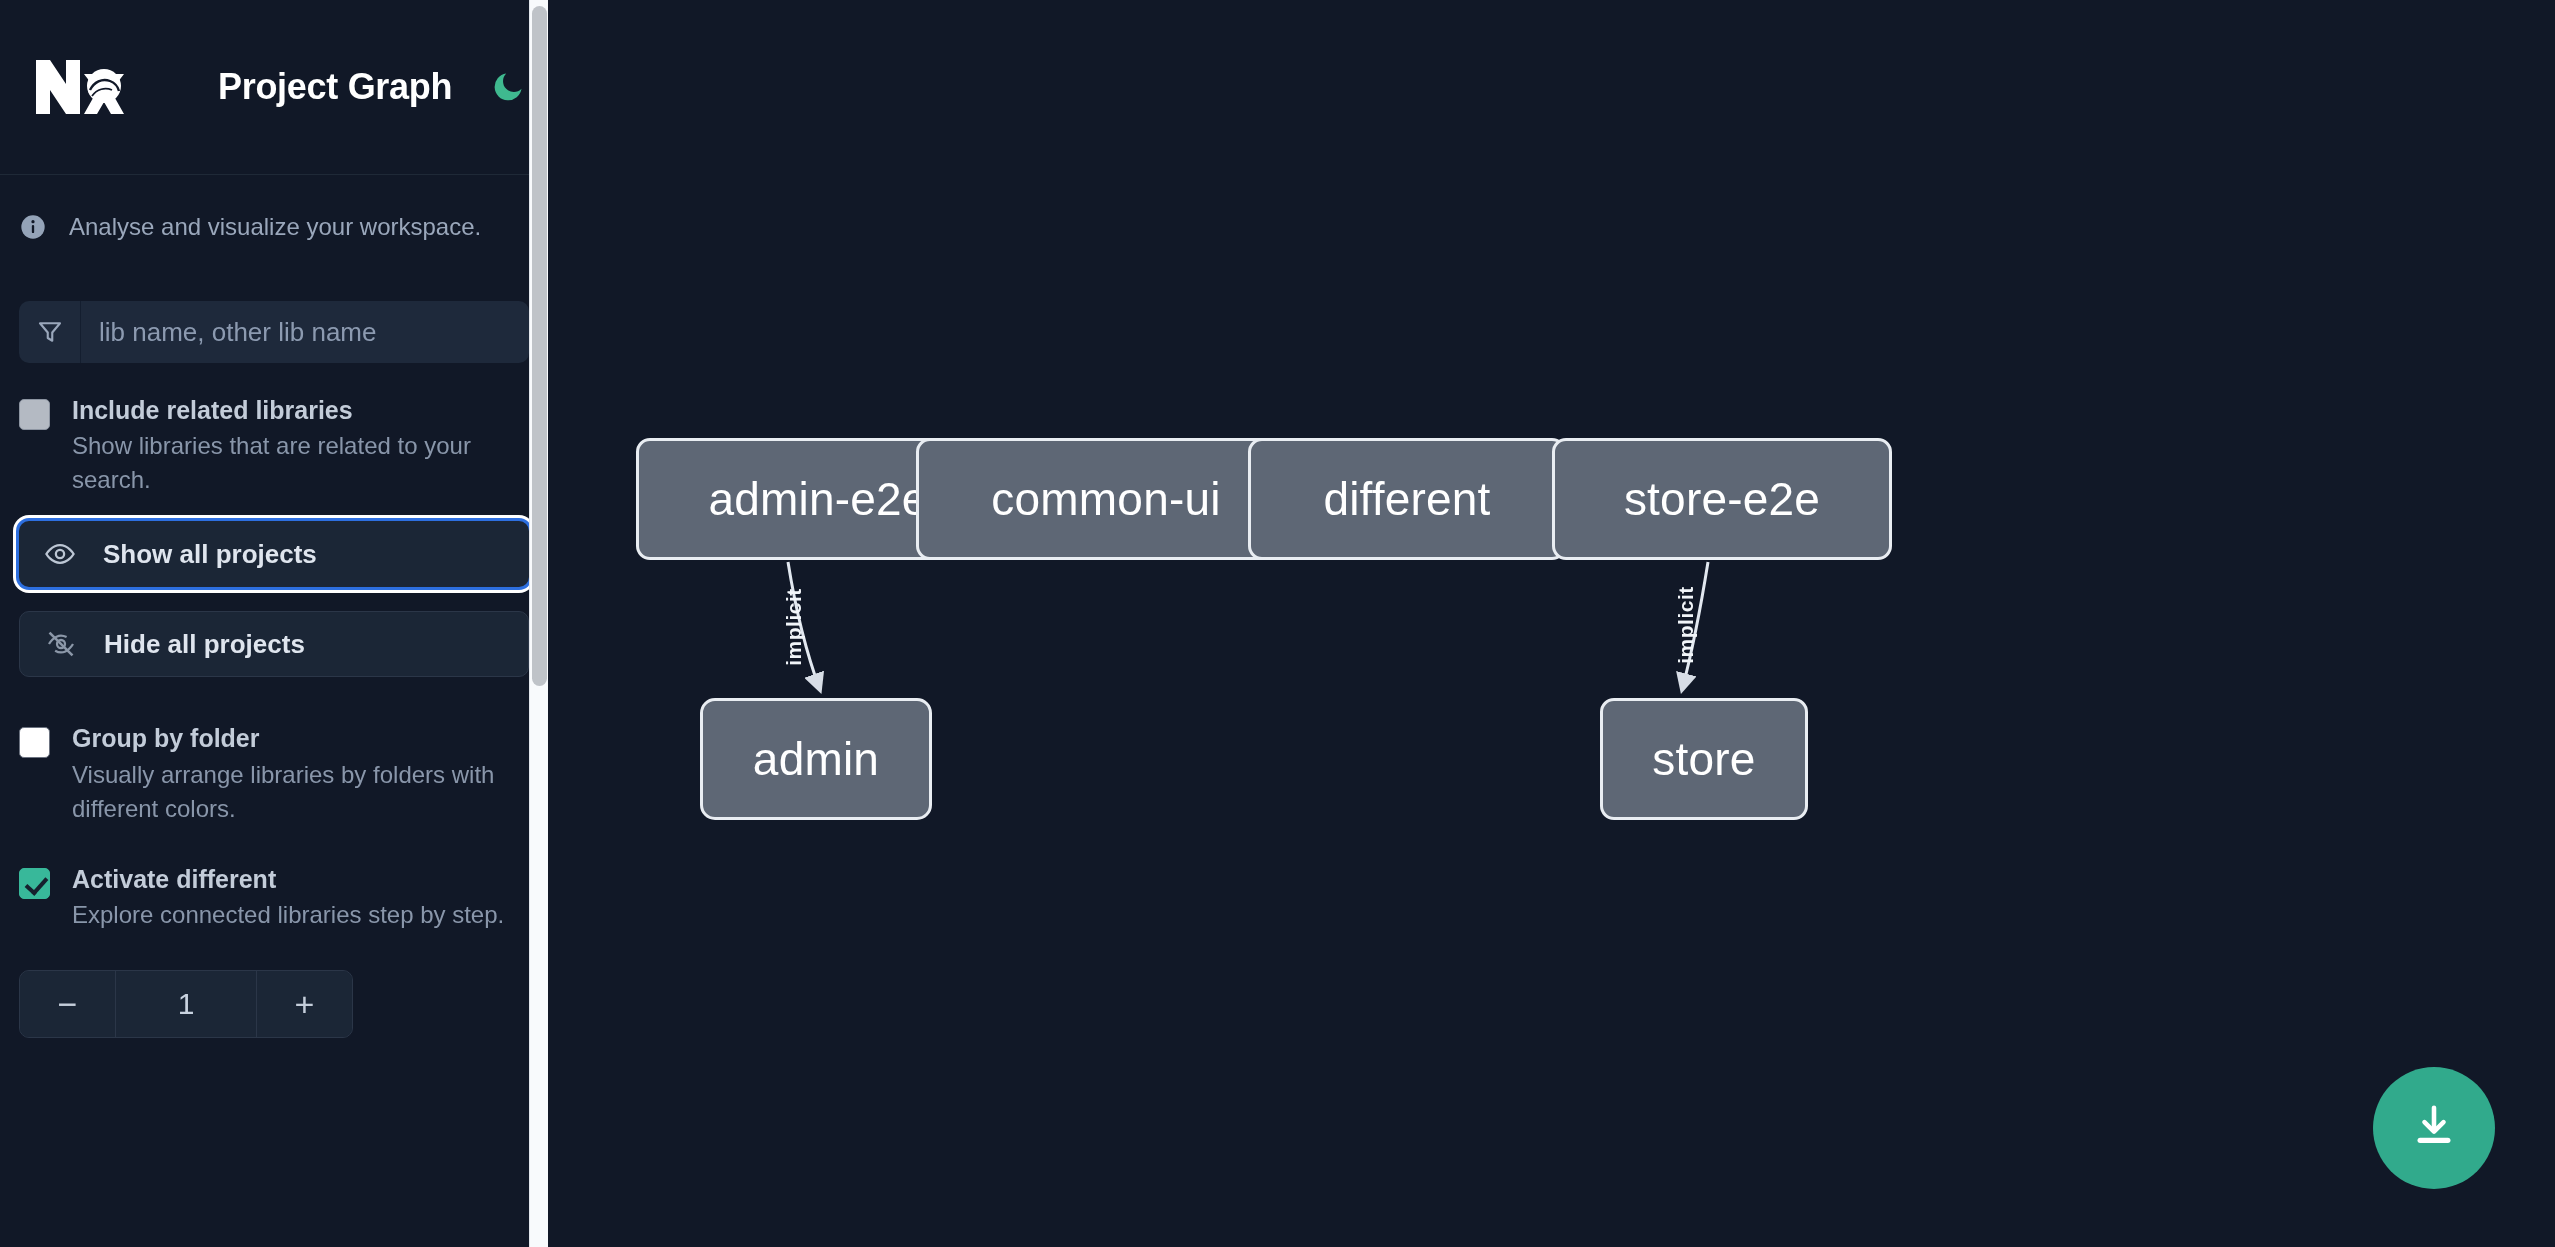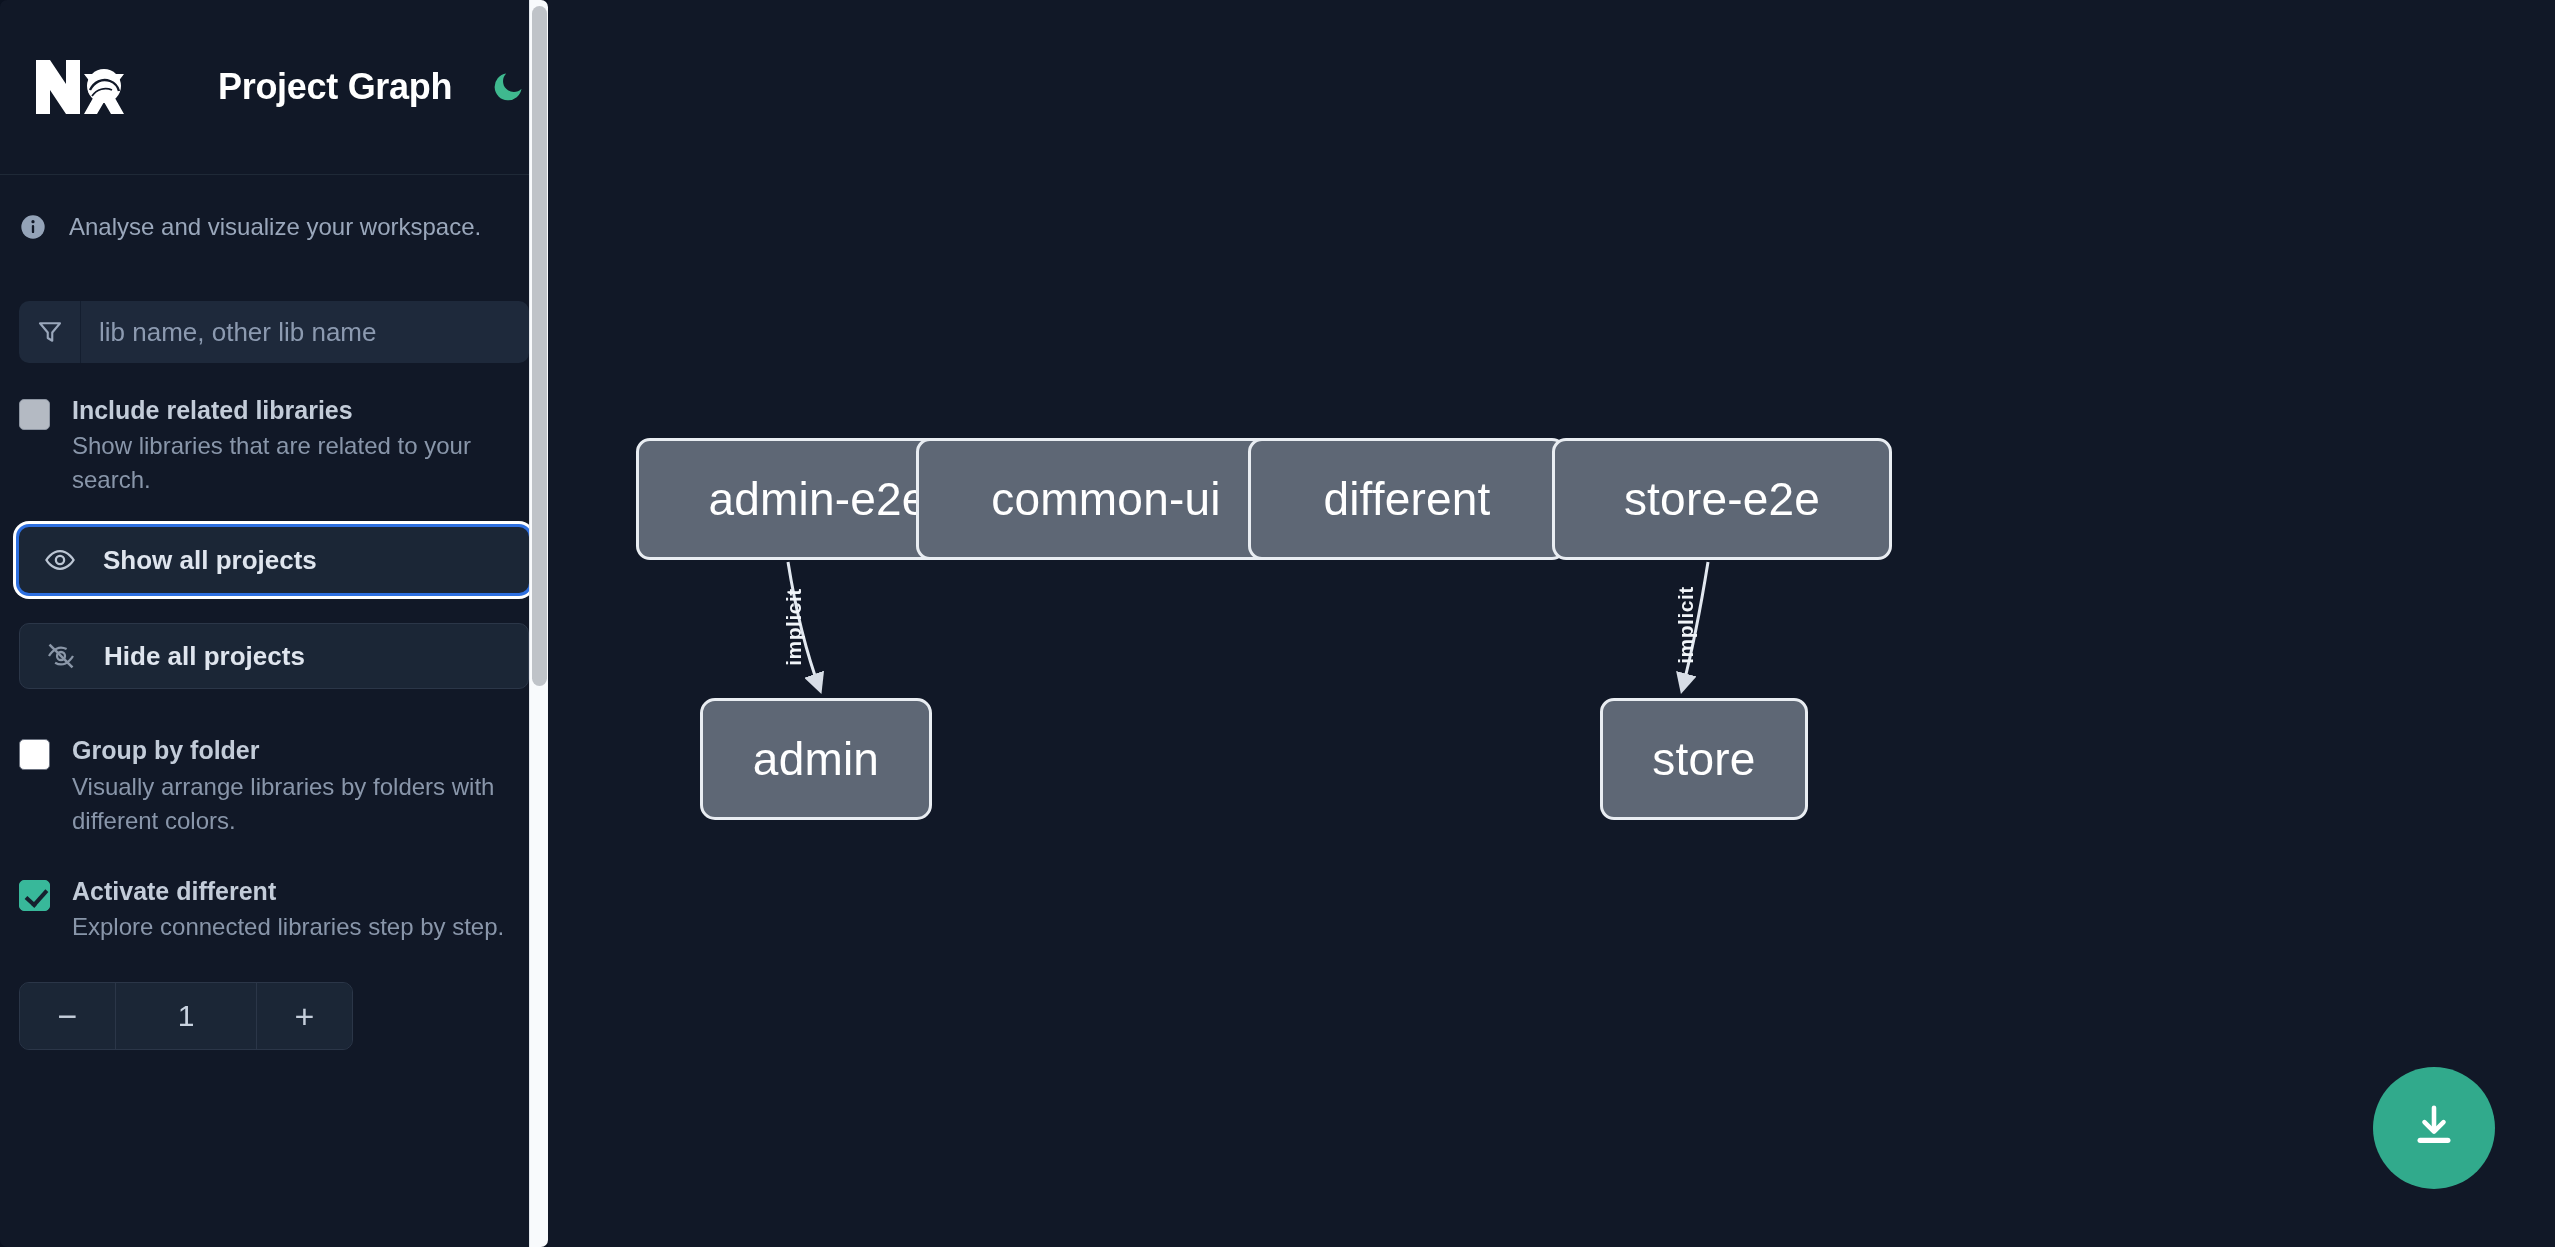--- a/index.html
+++ b/index.html
@@ -11,21 +11,20 @@
   }
   #app { position: relative; width: 2555px; height: 1247px; display: flex; }
 
   
   #sidebar {
     position: relative;
     width: 548px; height: 1247px;
     background: #111827;
     flex: 0 0 548px;
     overflow: hidden;
-    border-radius: 7px;
   }
   .sb-header {
     height: 175px;
     display: flex; align-items: center;
     padding: 0 34px;
     border-bottom: 1px solid #1f2937;
   }
   .nx-logo { width: 96px; height: 62px; flex: 0 0 96px; }
   .app-title {
     font-size: 36px; font-weight: 700; color: #ffffff;
@@ -91,21 +90,21 @@
   .opt-desc  { font-size: 24px; color: #8996aa; line-height: 1.42; max-width: 440px; margin-top: 3px; }
 
   .btn-wide {
     display: flex; align-items: center;
     width: 100%; height: 66px;
     background: #1b2636;
     border: 1px solid #2b3648;
     border-radius: 10px;
     padding: 0 24px;
     cursor: pointer;
-    margin-top: 30px;
+    margin-top: 24px;
   }
   .btn-wide.focused {
     border: 0;
     box-shadow: 0 0 0 3px #2d6fe0, 0 0 0 6px #ffffff;
     background: #1b2636;
   }
   .btn-wide .bicon { width: 34px; height: 34px; flex: 0 0 34px; display:flex; align-items:center; justify-content:center; }
   .btn-wide .blabel { margin-left: 26px; font-size: 26px; font-weight: 700; color: #dfe5ee; }
 
   .stepper {

